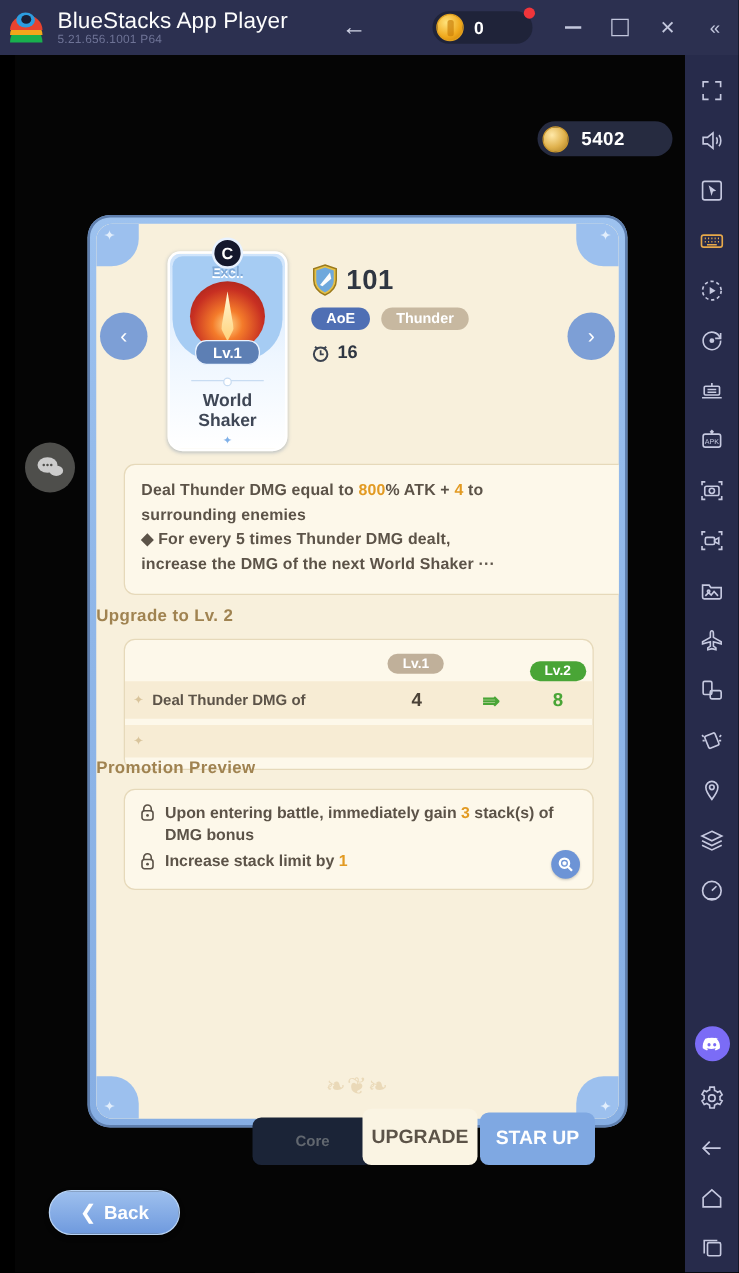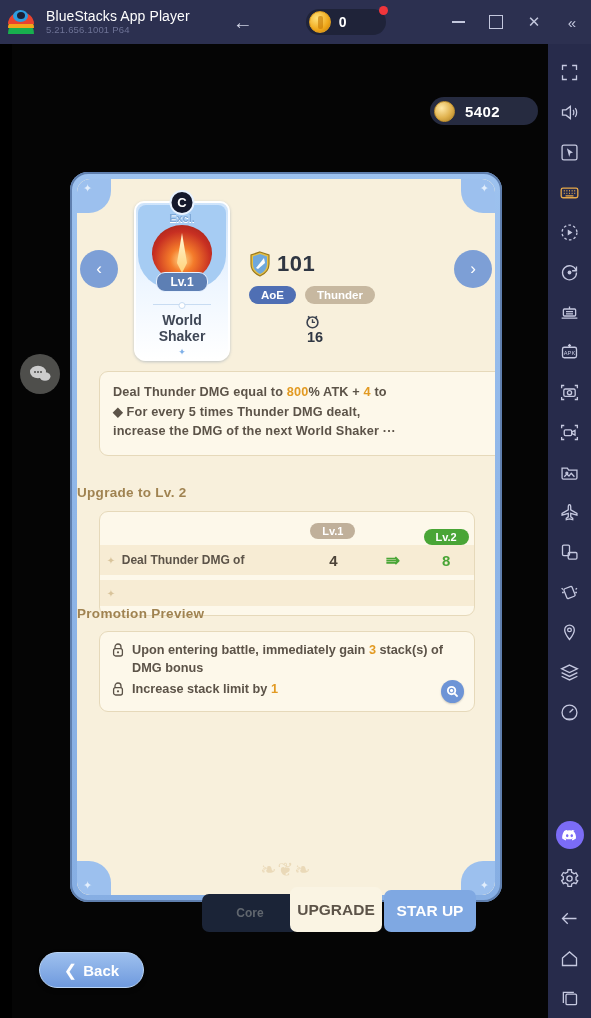--- a/index.html
+++ b/index.html
@@ -18,21 +18,21 @@
   }
   .bs-logo { width:26px; height:26px; margin-left:8px; position:relative; flex:none; }
   .bs-logo i { position:absolute; border-radius:50%; left:0; }
   .bs-logo i.l1 { width:26px; height:14px; background:#18b04e; top:11px; border-radius:50% / 100% 100% 0 0;}
   .bs-logo i.l2 { width:26px; height:12px; background:#f2a61b; top:7px; border-radius:50%/100% 100% 0 0;}
   .bs-logo i.l3 { width:26px; height:12px; background:#e8432f; top:3px; border-radius:50%/100% 100% 0 0;}
   .bs-logo i.l4 { width:15px; height:12px; background:#2d9de0; top:1px; left:5px; border-radius:50%;}
   .bs-logo i.l5 { width:8px; height:7px; background:#1b1f35; top:3px; left:9px; border-radius:50%;}
 
   .bs-title-wrap { margin-left:12px; line-height:1.05; }
-  .bs-title { color:#fdfdfd; font-size:14px; letter-spacing:.1px; }
+  .bs-title { color:#fdfdfd; font-size:18px; letter-spacing:.1px; }
   .bs-version { color:#6e7396; font-size:9.5px; margin-top:2px; letter-spacing:.2px;}
 
   .tb-back { margin-left:38px; color:#cfd2e4; font-size:20px; width:30px; text-align:center; cursor:pointer;}
   .coin-pill {
     margin-left:48px; height:26px; min-width:80px; background:#1f2339;
     border-radius:13px; display:flex; align-items:center; padding:0 14px 0 3px; position:relative;
   }
   .coin-circ { width:22px;height:22px;border-radius:50%;
     background:radial-gradient(circle at 35% 30%, #ffe27a, #f0a91c 60%, #c87c08);
     border:1px solid #e0a020; flex:none; position:relative;}
@@ -160,29 +160,29 @@
     font-size:12px;font-weight:700;padding:2px 13px;border-radius:9px;border:1.5px solid #e8f2ff;
   }
   .skill-div{position:relative;z-index:2;width:58px;height:1px;background:#c8dcf2;margin-top:12px;}
   .skill-div::after{content:"";position:absolute;left:50%;top:-2px;transform:translateX(-50%);
     width:5px;height:5px;border-radius:50%;border:1px solid #c8dcf2;background:#fff;}
   .skill-name{position:relative;z-index:2;margin-top:7px;color:#3f4756;font-size:14px;
      font-weight:700;text-align:center;line-height:1.15;}
   .skill-foot{position:absolute;bottom:2px;left:50%;transform:translateX(-50%);color:#7fb0e8;font-size:9px;}
 
   .head-right { position:absolute; left:172px; top:32px; }
-  .pow-row { display:flex; align-items:center;margin-top:40px; }
+  .pow-row { display:flex; align-items:center; }
   .shield-ic { width:22px;height:26px; position:relative; flex:none;}
   .shield-ic svg{width:22px;height:26px;}
   .pow-val { font-size:22px; font-weight:700; color:#2f3642; margin-left:6px; letter-spacing:.5px;}
   .tag-row { display:flex; gap:9px; margin-top:9px; }
   .tag { font-size:11.5px; font-weight:700; color:#fff; padding:3px 12px; border-radius:10px;}
   .tag.aoe { background:#4f6fb4; }
   .tag.elem { background:#c7b8a0; }
-  .cd-row { display:flex; align-items:center; margin-top:10px;flex-direction:column; }
+  .cd-row { display:flex; align-items:center; margin-top:10px; }
   .cd-ic { width:15px;height:15px; flex:none;}
   .cd-ic svg{width:15px;height:15px;}
   .cd-val { font-size:14.5px; font-weight:700; color:#2f3642; margin-left:6px;}
 
   
   .desc-box {
     position:absolute; left:22px; top:192px; width:444px;
     background:#fdf8ea; border:1.5px solid #e6d9ba; border-radius:9px;
     padding:11px 13px 13px 13px;
   }
@@ -363,20 +363,21 @@
               </div>
               <div class="cd-val">16</div>
             </div>
           </div>
         </div>
 
         <div class="desc-box">
           <div class="desc-line">
             <span>Deal Thunder DMG equal to </span><span class="amber">800</span><span>% ATK + </span><span class="amber">4</span><span> to</span>
           </div>
+          <div class="desc-line">surrounding enemies</div>
           <div class="desc-line">
             <span class="bullet-dia">◆</span><span> For every 5 times Thunder DMG dealt,</span>
           </div>
           <div class="desc-line">
             <span>increase the DMG of the next World Shaker </span><span>···</span>
           </div>
           <div class="zoom-btn">
             <svg viewBox="0 0 14 14">
                 <circle cx="6" cy="6" r="4"></circle>
                 <path d="M9 9 L12.5 12.5"></path>

